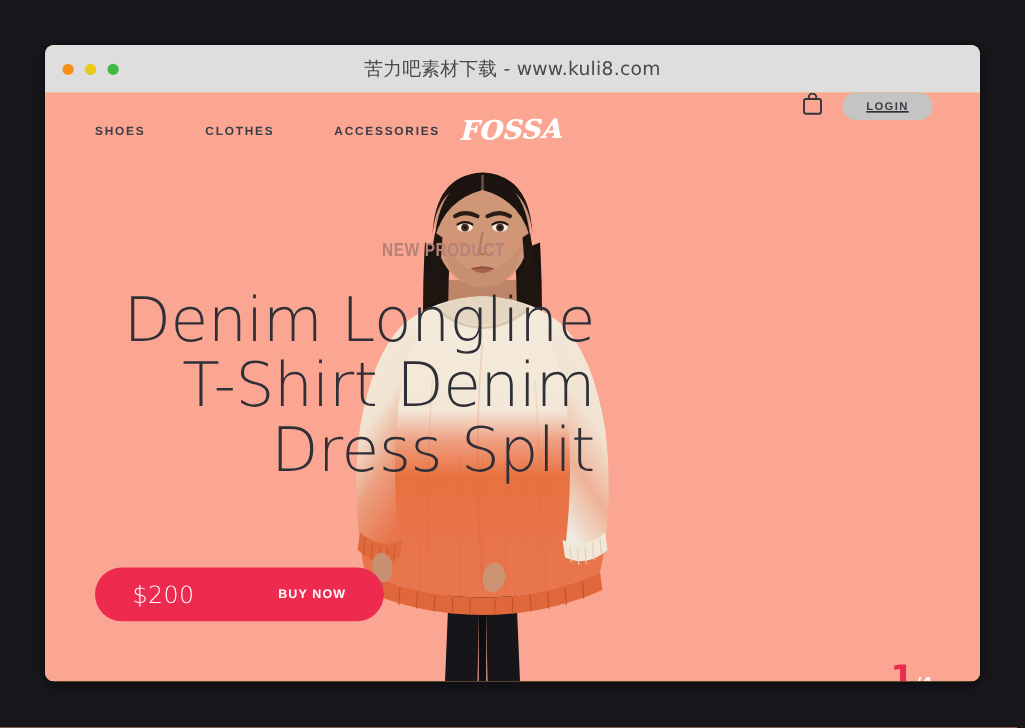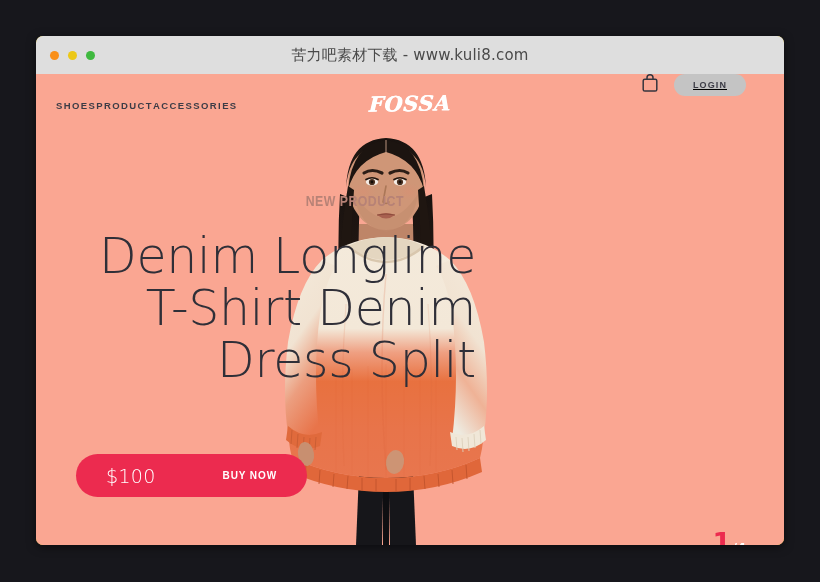--- a/index.html
+++ b/index.html
@@ -87,21 +87,22 @@
     left: 0; top: 0;
     width: 100%;
     height: 62px;
     display: flex;
     align-items: center;
     z-index: 5;
   }
   .nav-links {
     display: flex;
     align-items: center;
-    margin-left: 20px;
+    margin-left: 40px;
+    gap: 48px;
   }
   .nav-link {
     font-size: 9.5px;
     font-weight: bold;
     letter-spacing: 1.4px;
     color: #3c3c46;
     text-decoration: none;
     font-family: "Liberation Sans", sans-serif;
     cursor: pointer;
   }
@@ -399,21 +400,21 @@
 
         <path d="M150 200 Q142 290 150 396" stroke="#d9613a" stroke-width="1.4" fill="none" opacity="0.18"></path>
         <path d="M110 230 Q104 310 108 392" stroke="#d9613a" stroke-width="1.2" fill="none" opacity="0.14"></path>
         <path d="M192 230 Q198 310 194 392" stroke="#d9613a" stroke-width="1.2" fill="none" opacity="0.12"></path>
       </svg>
     </div>
 
     <div class="nav">
       <div class="nav-links">
         <a class="nav-link">SHOES</a>
-        <a class="nav-link">PRODUCT</a>
+        <a class="nav-link">CLOTHES</a>
         <a class="nav-link">ACCESSORIES</a>
       </div>
 
       <div class="logo">
         <span class="logo-text">FOSSA</span>
       </div>
 
       <div class="nav-right">
         <span class="cart-icon">
           <svg width="16" height="18" viewBox="0 0 16 18" fill="none" xmlns="http://www.w3.org/2000/svg">
@@ -428,21 +429,21 @@
     <div class="hero">
       <div class="eyebrow">NEW PRODUCT</div>
       <h1 class="headline">
         <span>Denim Longline</span><br>
         <span>T-Shirt Denim</span><br>
         <span>Dress Split</span>
       </h1>
     </div>
 
     <button class="cta">
-      <span class="cta-price">$100</span>
+      <span class="cta-price">$200</span>
       <span class="cta-label">BUY NOW</span>
     </button>
 
     <div class="counter">
       <span class="counter-current">1</span>
       <span class="counter-total">/4</span>
     </div>
 
   </div>
 </div>

